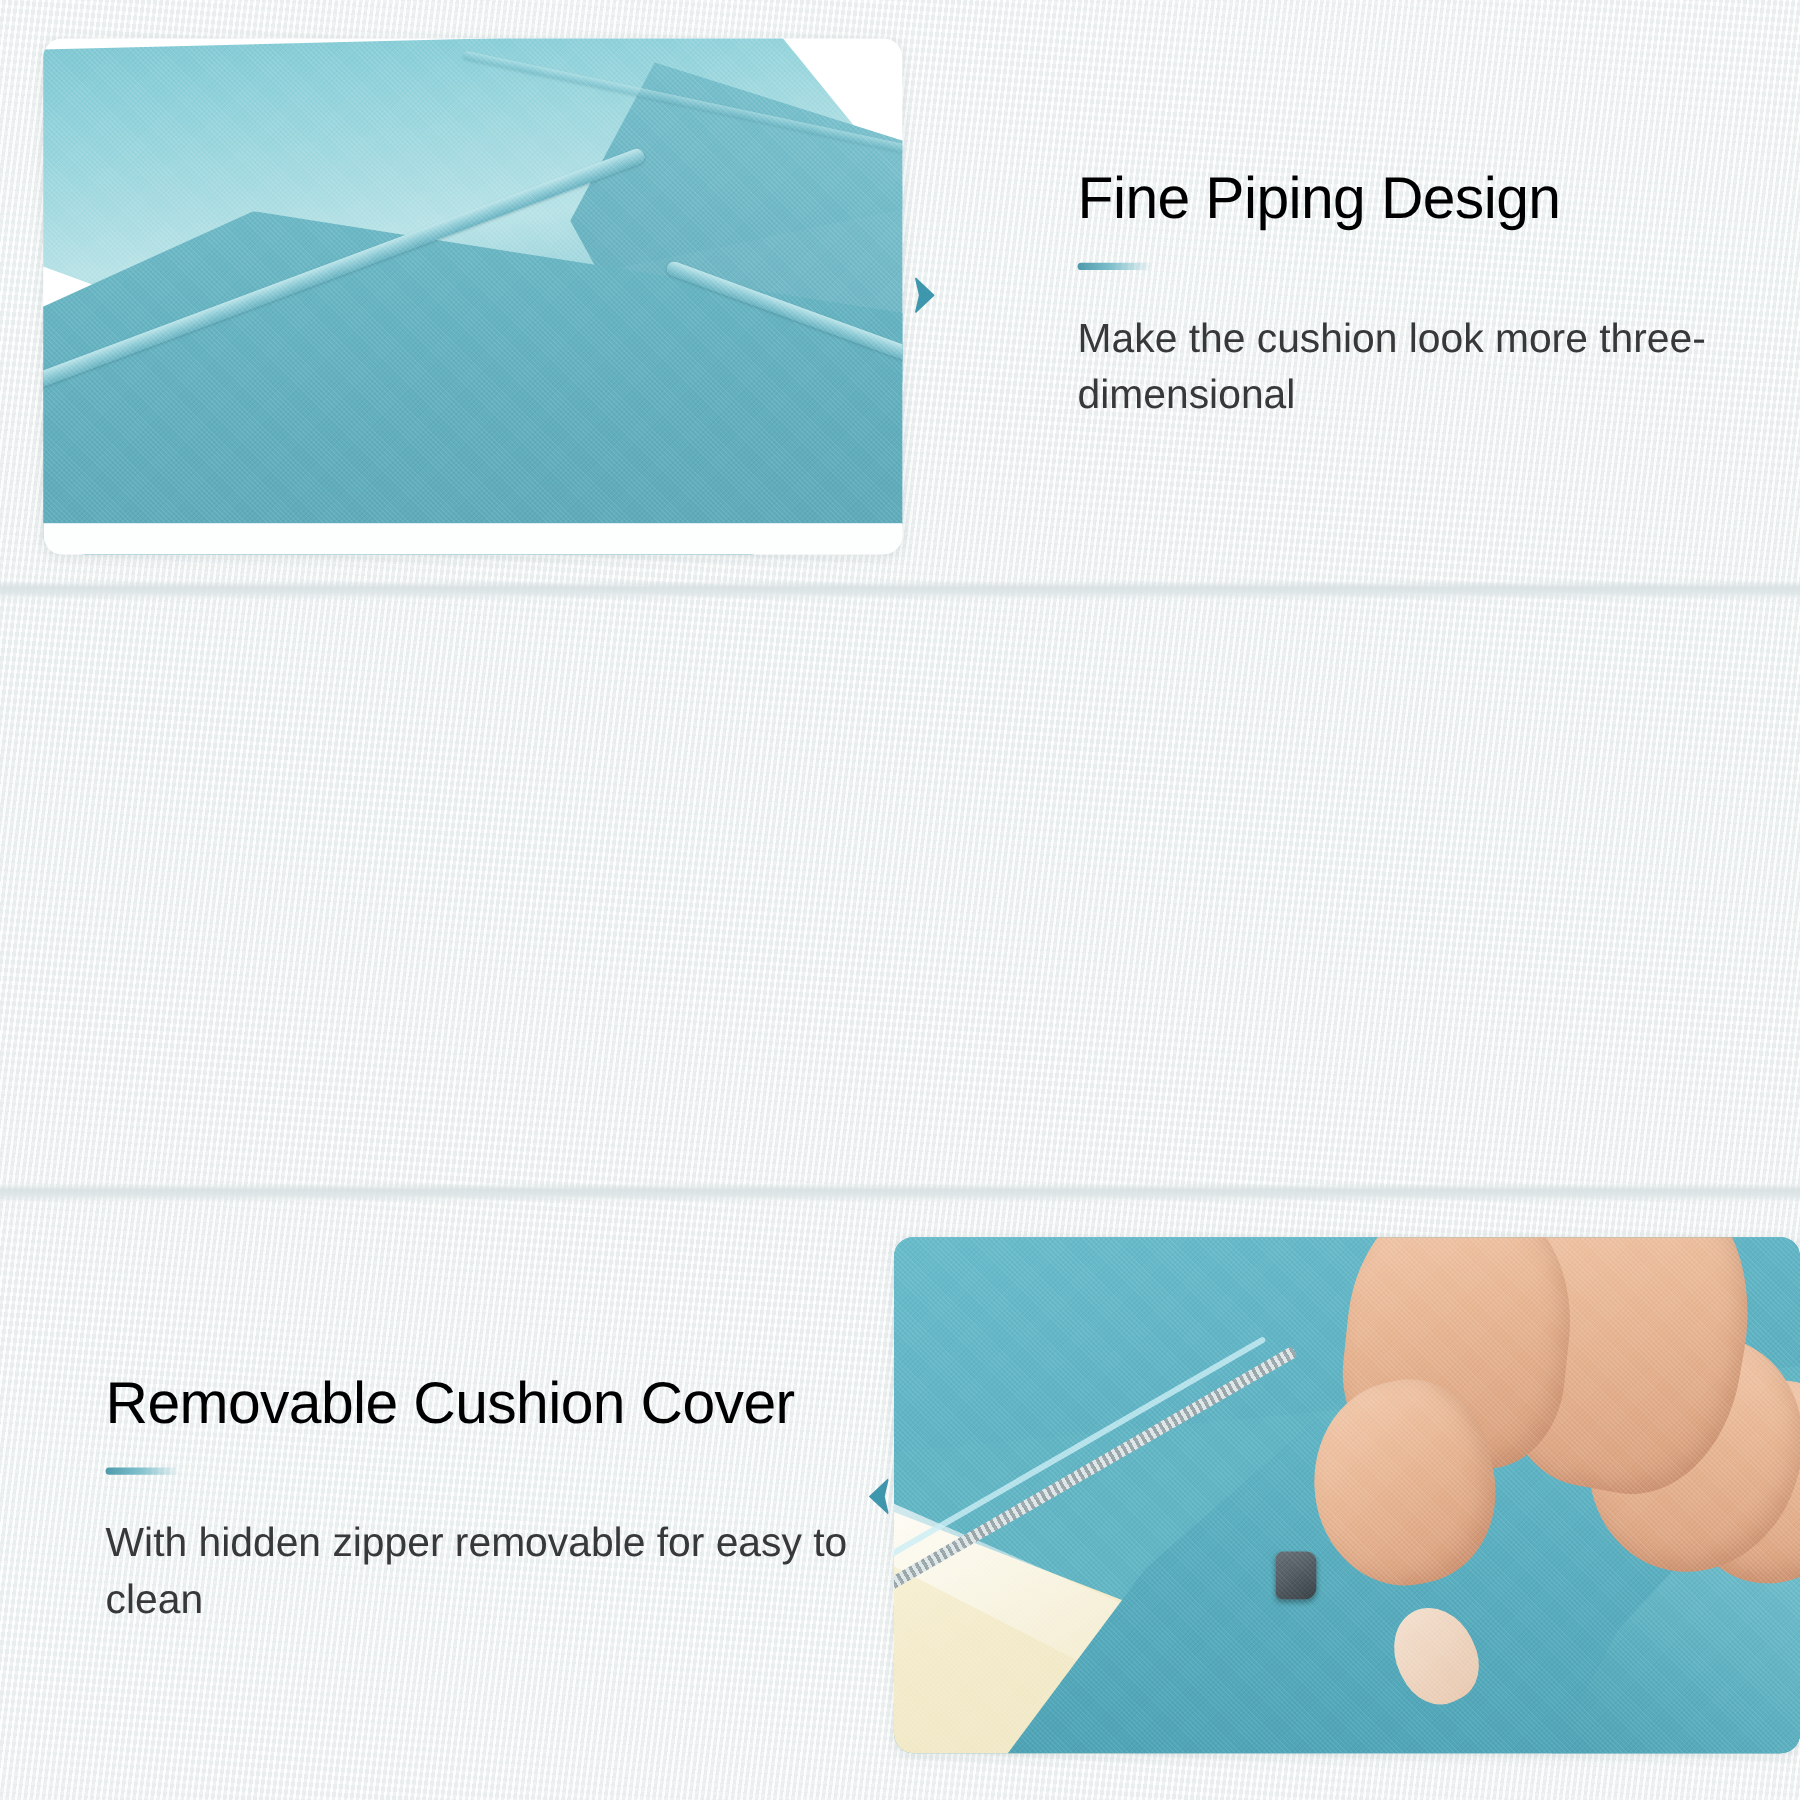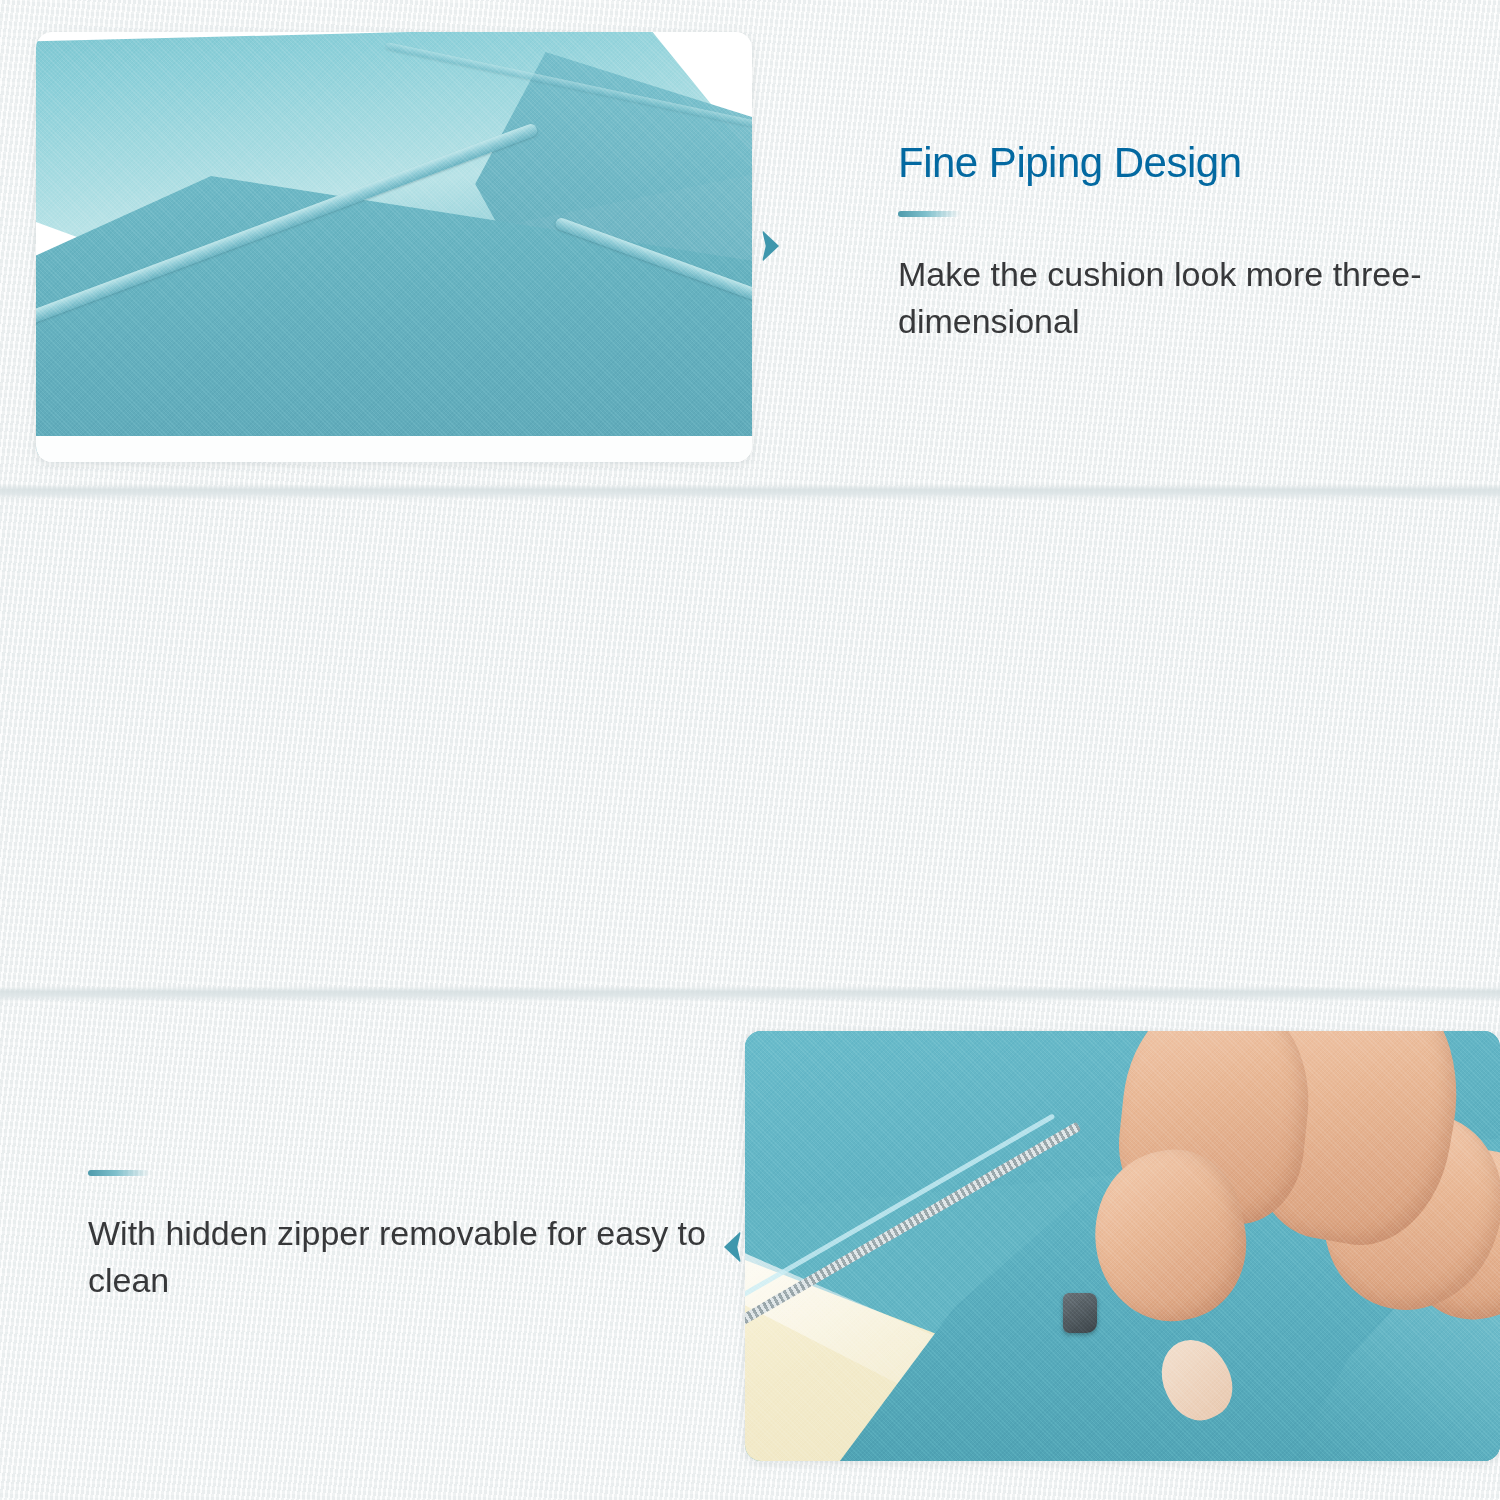--- a/index.html
+++ b/index.html
@@ -152,24 +152,24 @@
     border-radius:50% 50% 45% 45%;transform:rotate(-14deg);opacity:.95;
   }
 
   
   .text-block{position:absolute;}
   #text-block-1{left:898px;top:140px;width:560px;}
   #text-block-2{left:88px;top:648px;width:620px;}
 
   .feature-title{
     margin:0;
-    font-size:42px;
+    font-size:49px;
     font-weight:400;
     letter-spacing:-.5px;
-    color:#0369a1;
+    color:#000000;
     line-height:1.08;
     white-space:nowrap;
   }
   .accent-bar{
     margin-top:26px;
     width:62px;height:6px;border-radius:3px;
     background:linear-gradient(90deg,#4d9aab 0%,#7fc0cc 45%,rgba(190,220,226,0) 100%);
   }
   .feature-desc{
     margin:34px 1px 0 0;
@@ -223,20 +223,21 @@
   <div class="text-block" id="text-block-1">
     <h2 class="feature-title">Fine Piping Design</h2>
     <div class="accent-bar"></div>
     <p class="feature-desc">Make the cushion look more three-dimensional</p>
   </div>
 </div>
 
 <div class="section" id="section-2">
 
   <div class="text-block" id="text-block-2">
+    <h2 class="feature-title">Removable Cushion Cover</h2>
     <div class="accent-bar"></div>
     <p class="feature-desc">With hidden zipper removable for easy to clean</p>
   </div>
 
   <div class="pointer left" id="pointer-2"></div>
 
   <div class="photo-card" id="photo-zipper">
     <div class="photo-inner">
       <div class="zip-fabric-upper"></div>
       <div class="foam-gap"></div>

